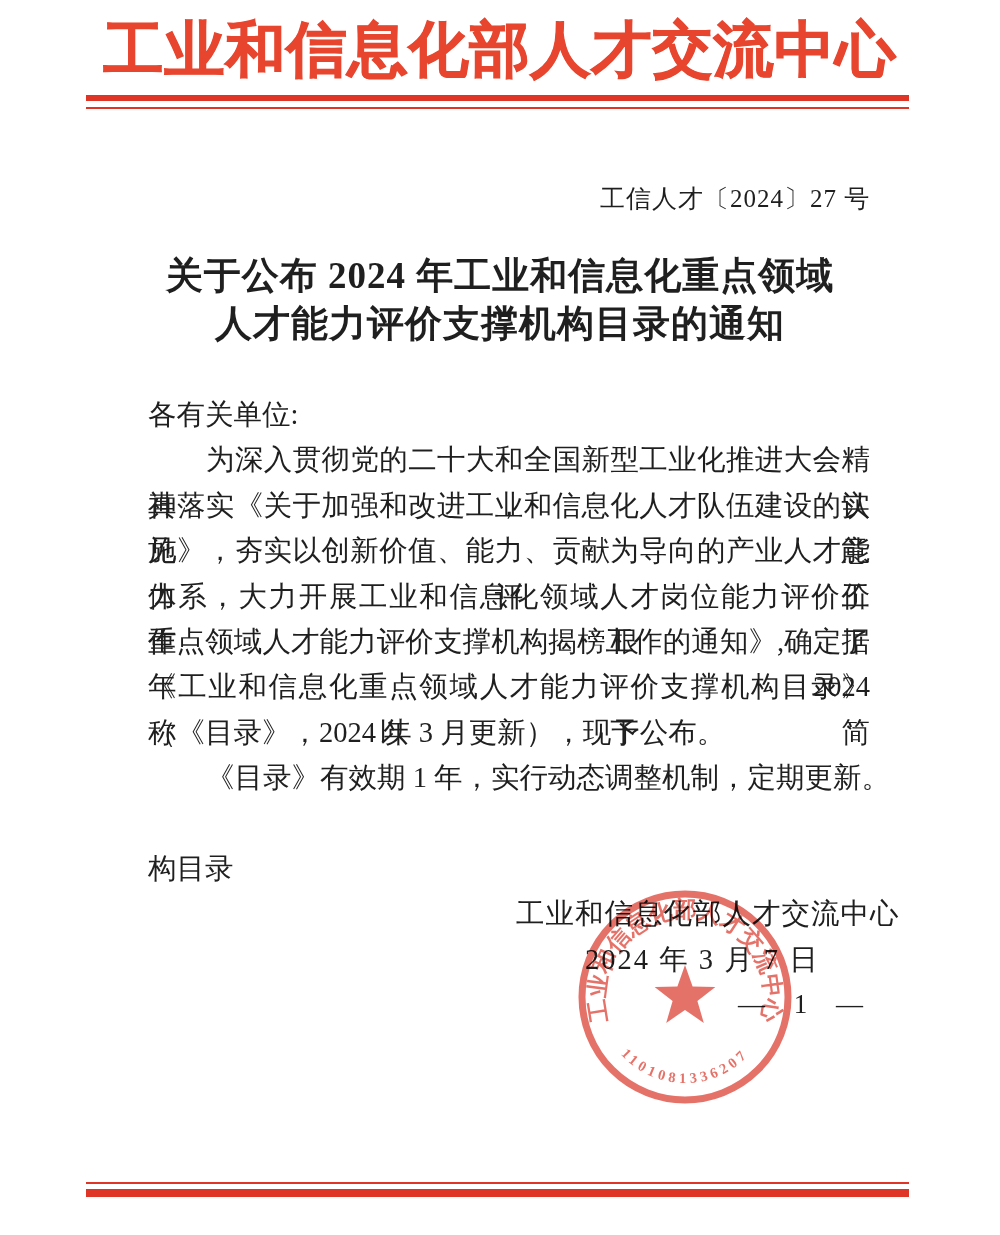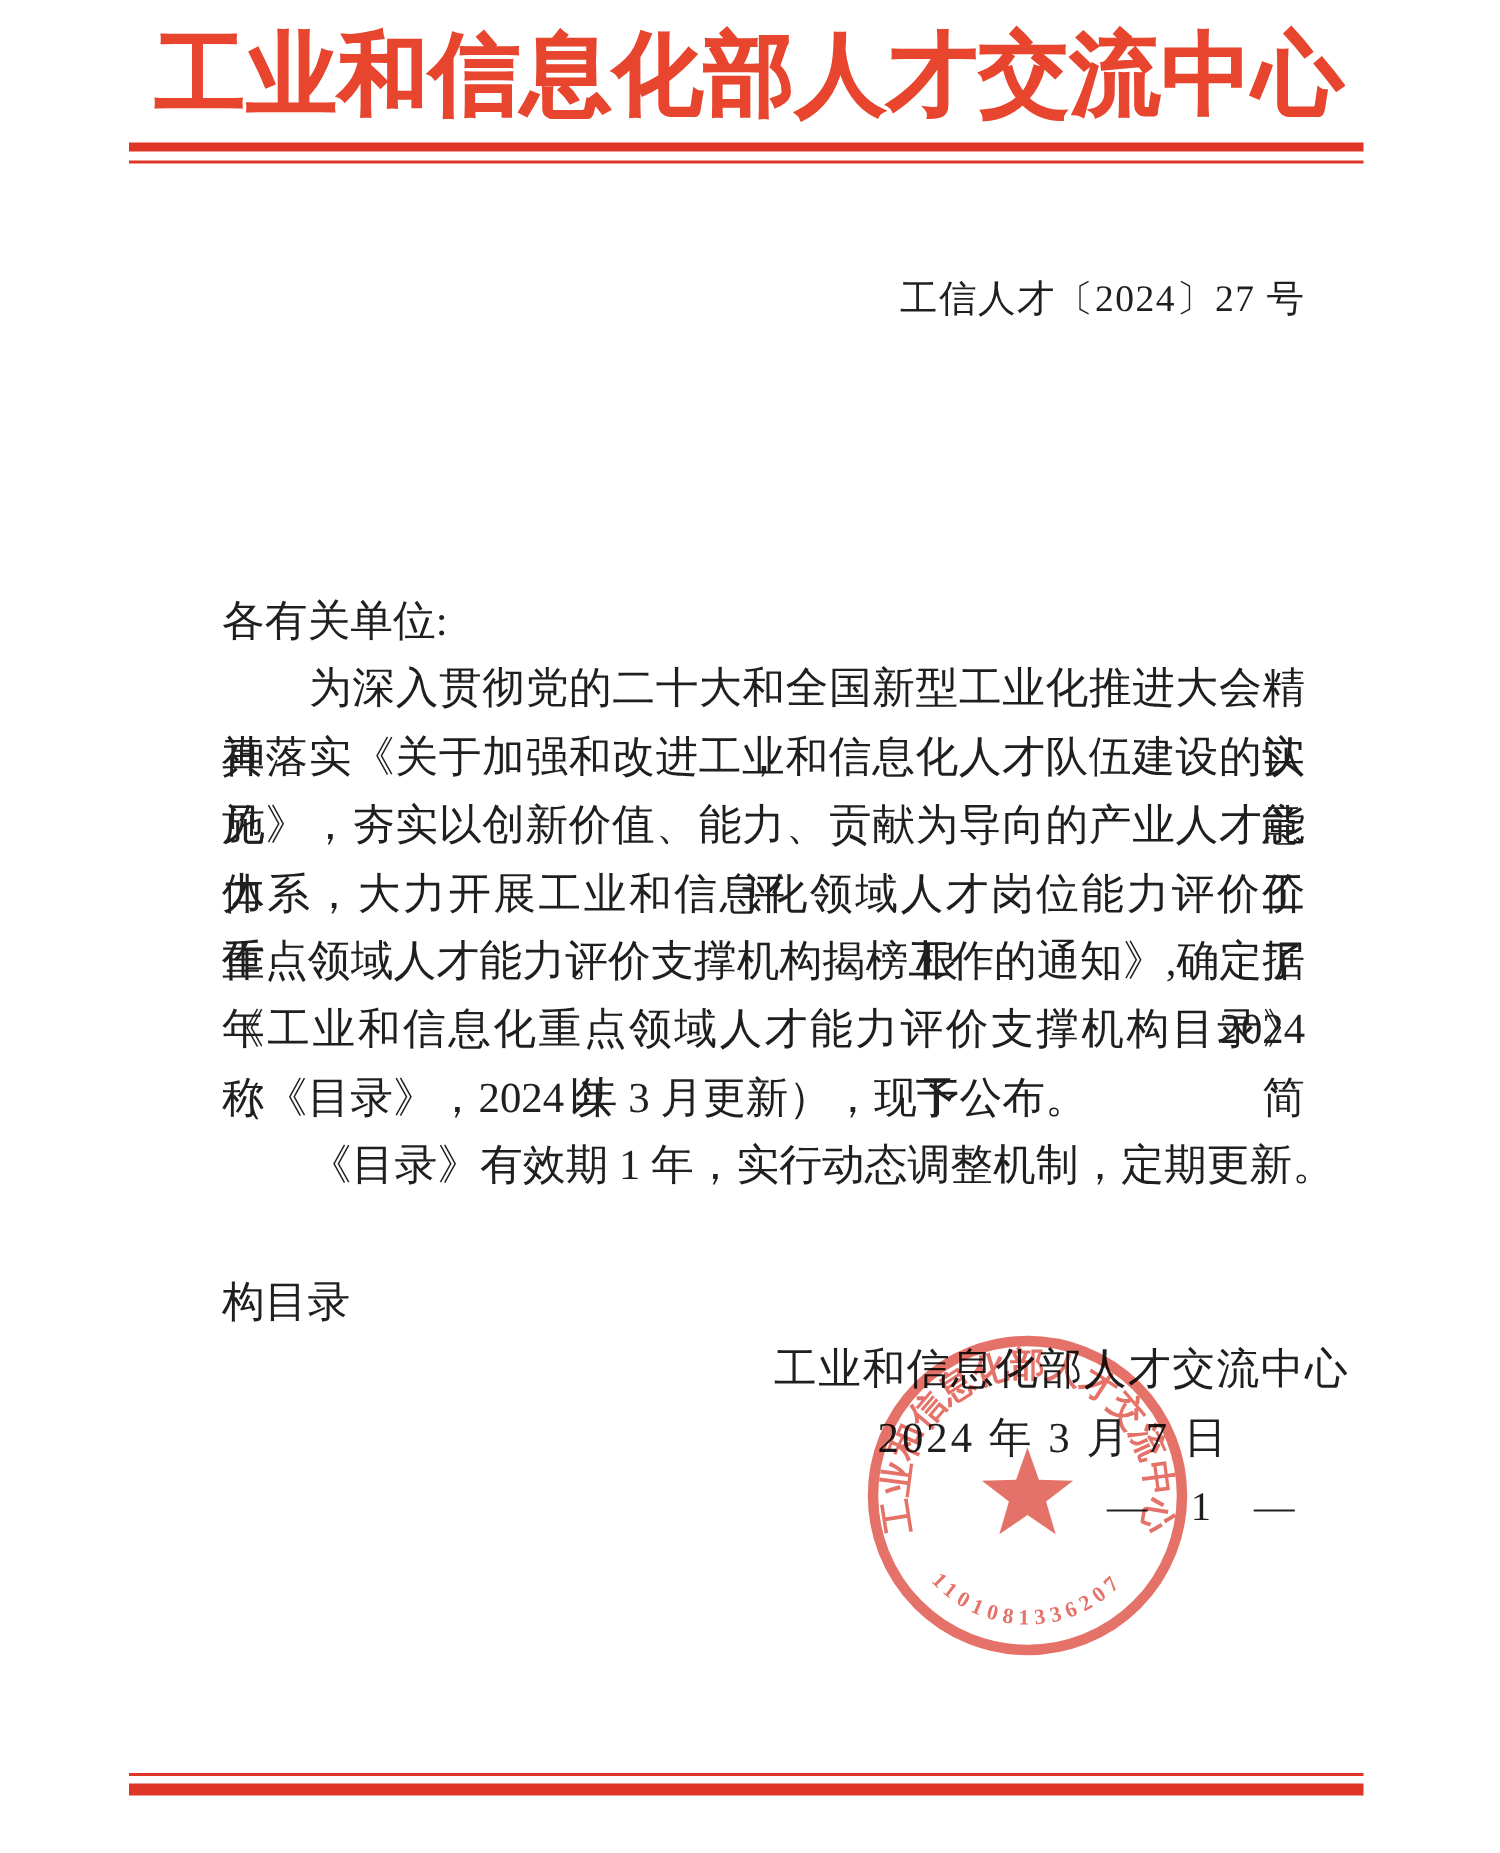--- a/index.html
+++ b/index.html
@@ -83,20 +83,24 @@
 
 <div class="page">
 
   <div class="letterhead">工业和信息化部人才交流中心</div>
 
   <div class="rule rule-top-thick"></div>
   <div class="rule rule-top-thin"></div>
 
   <div class="doc-number">工信人才〔2024〕27 号</div>
 
+  <div class="title">
+    <div>关于公布 2024 年工业和信息化重点领域</div>
+    <div>人才能力评价支撑机构目录的通知</div>
+  </div>
 
   <div class="body-flow">
     <div class="line">各有关单位:</div>
     <div class="line just indent">为深入贯彻党的二十大和全国新型工业化推进大会精神，认</div>
     <div class="line just">真落实《关于加强和改进工业和信息化人才队伍建设的实施意</div>
     <div class="line just">见》，夯实以创新价值、能力、贡献为导向的产业人才能力评价</div>
     <div class="line just">体系，大力开展工业和信息化领域人才岗位能力评价工作。根据</div>
     <div class="line just">重点领域人才能力评价支撑机构揭榜工作的通知》,确定了《2024</div>
     <div class="line just">年工业和信息化重点领域人才能力评价支撑机构目录》（以下简</div>
     <div class="line">称《目录》，2024 年 3 月更新），现予公布。</div>

